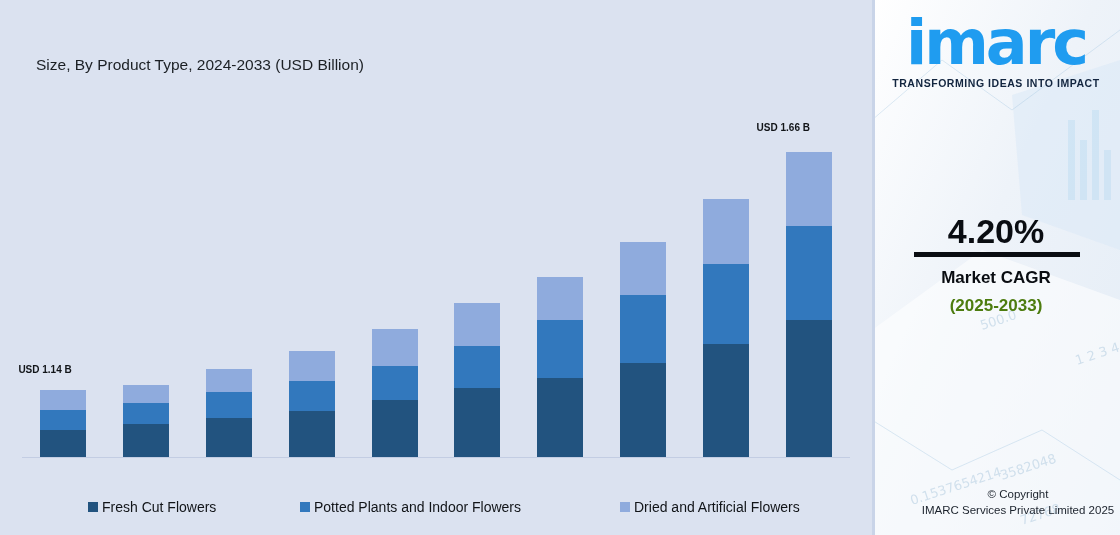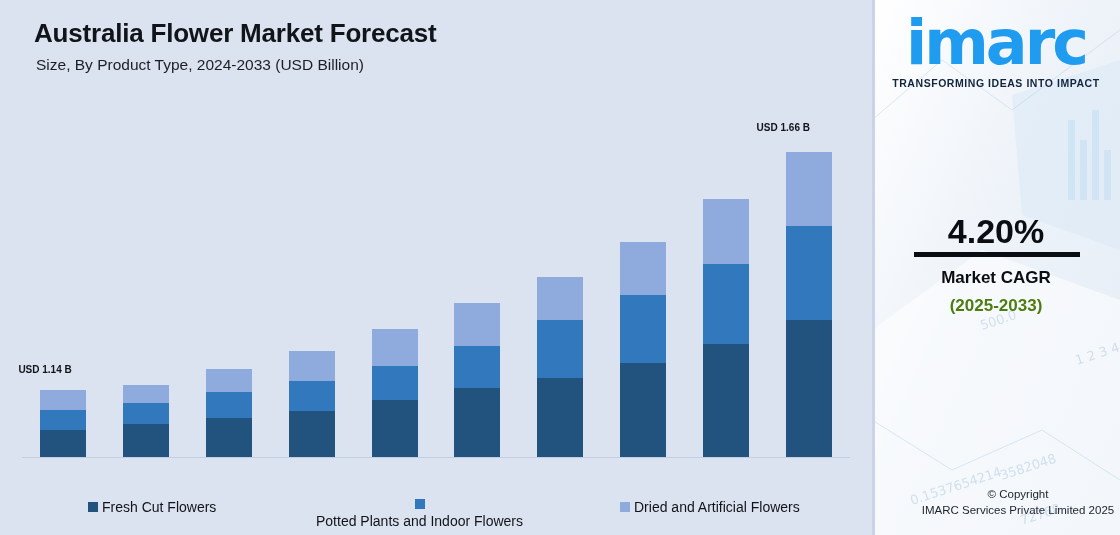--- a/index.html
+++ b/index.html
@@ -102,21 +102,20 @@
     font-size:11.5px; color:#1b222c; line-height:1.45;margin-left:22px;
   }
 </style>
 </head>
 <body>
 
 <div id="page">
 
   <div id="chart-panel">
 
-    <div id="title">Australia Flower Market Forecast</div>
     <div id="subtitle">Size, By Product Type, 2024-2033 (USD Billion)</div>
 
     <div id="plot"></div>
 
     <div id="axis-line"></div>
 
     <div id="bars-layer">
         <div class="bar-group" style="left: 40px; top: 390px; height: 67px; bottom: auto;">
           <div class="seg seg-light" title="Dried and Artificial Flowers • 2024 • 0.23" style="height: 20px;"></div>
           <div class="seg seg-mid" title="Potted Plants and Indoor Flowers • 2024 • 0.35" style="height: 20px;"></div>
@@ -171,21 +170,21 @@
 
     <div class="endlabel" id="label-first" style="left: 18.4px; top: 364px;">USD 1.14 B</div>
     <div class="endlabel" id="label-last" style="left: 756.6px; top: 122px;">USD 1.66 B</div>
 
 
     <div id="legend">
         <div class="legend-item" style="left: 88px;">
           <span class="legend-swatch" style="background: rgb(34, 83, 127);"></span>
           <span>Fresh Cut Flowers</span>
         </div>
-        <div class="legend-item" style="left: 316px; flex-direction: column;">
+        <div class="legend-item" style="left: 300px;">
           <span class="legend-swatch" style="background: rgb(50, 120, 189);"></span>
           <span>Potted Plants and Indoor Flowers</span>
         </div>
         <div class="legend-item" style="left: 620px;">
           <span class="legend-swatch" style="background: rgb(143, 171, 221);"></span>
           <span>Dried and Artificial Flowers</span>
         </div>
       </div>
   </div>
 

